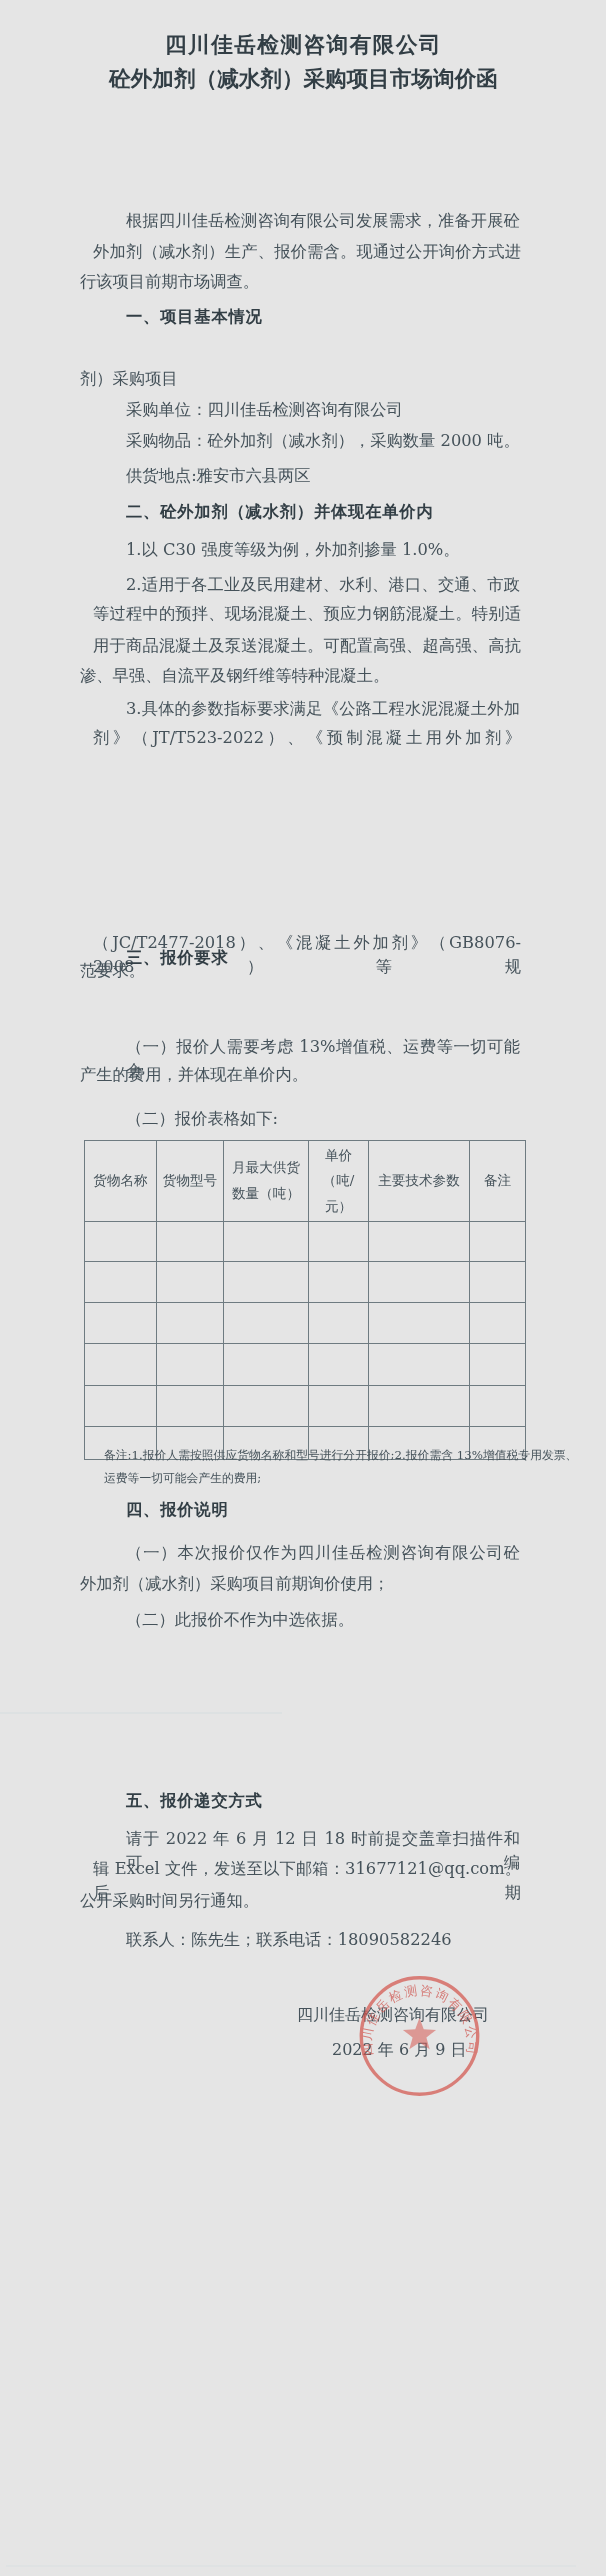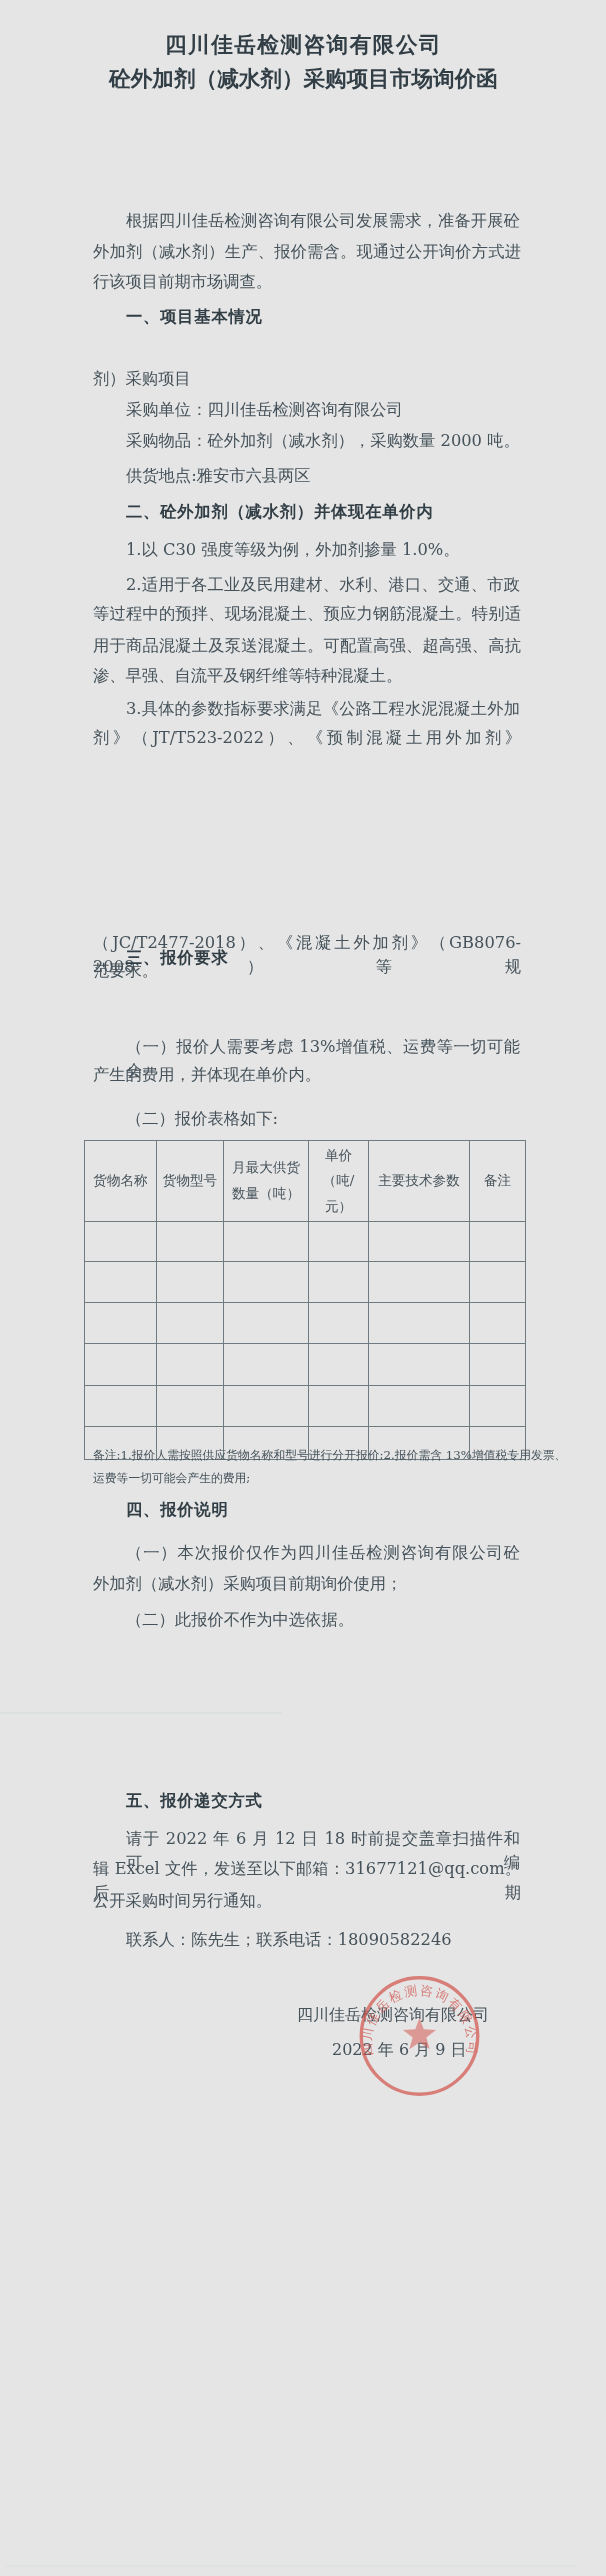--- a/index.html
+++ b/index.html
@@ -11,27 +11,27 @@
   *{margin:0;padding:0;box-sizing:border-box;}
   body{background:#fbfbfc;font-family:"DejaVu Serif","Liberation Serif",serif;}
   #page{
     position:relative;width:607px;height:2576px;background:#e5e5e5;overflow:hidden;
     color:var(--ink);
   }
   .l{position:absolute;font-size:16.3px;line-height:24px;color:var(--ink);white-space:nowrap;}
   .wj{white-space:normal;text-align:justify;text-align-last:justify;}
   .full{left:93px;width:428px;}
   .ind{left:126px;width:394px;}
-  .s1{left:93px;text-align:center;}
+  .s1{left:80px;text-align:center;}
   .s2{left:126px;}
   .hd{font-weight:700;color:var(--heading);letter-spacing:0.8px;}
   .title{left:0;width:607px;text-align:center;font-weight:700;color:var(--heading);
          font-size:21.6px;line-height:30px;white-space:nowrap;}
   .t1{letter-spacing:1.5px;}
-  .small{font-size:11.8px;line-height:20px;}
+  .small{font-size:11.8px;line-height:20px;margin-left:24px;}
   
   #quote-table{
     position:absolute;left:84px;top:1140px;width:441px;
     border-collapse:collapse;table-layout:fixed;
   }
   #quote-table th,#quote-table td{
     border:1.1px solid var(--border);
     font-weight:400;font-size:13.6px;line-height:1.9;
     text-align:center;vertical-align:middle;color:var(--ink);
     padding:1.5px 4.5px;overflow:hidden;

